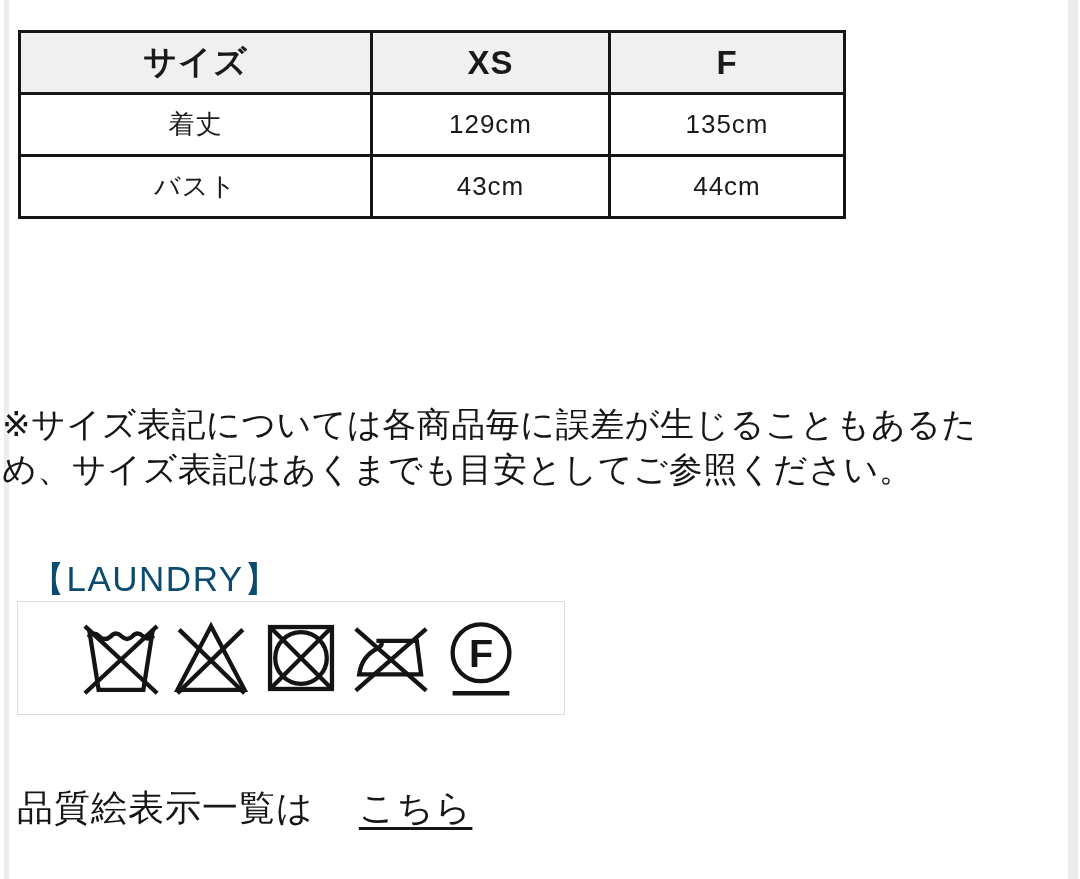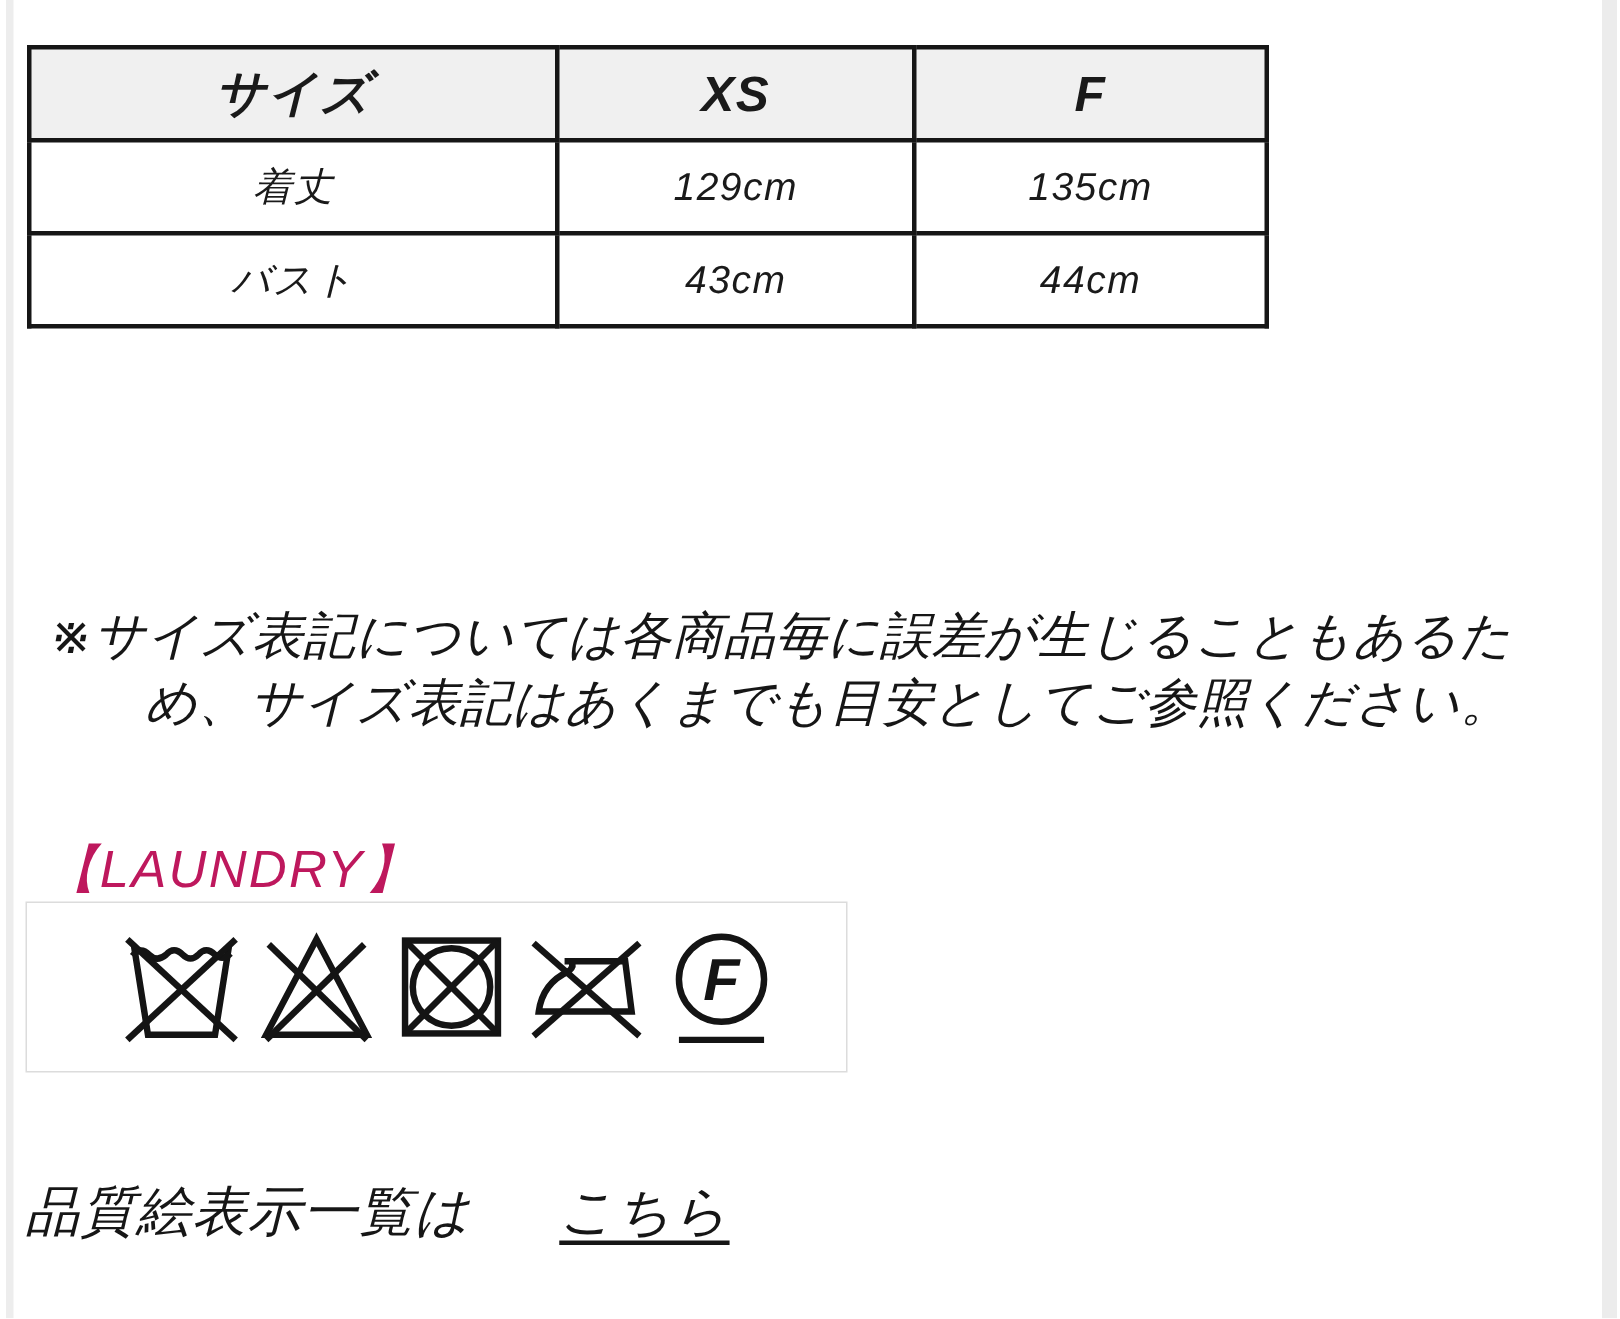--- a/index.html
+++ b/index.html
@@ -7,21 +7,20 @@
     padding: 0;
     background: #ffffff;
     font-family: "Liberation Sans", "DejaVu Sans", sans-serif;
   }
   .page {
     position: relative;
     width: 1080px;
     height: 879px;
     background: #ffffff;
     overflow: hidden;
-    font-style: italic;
   }
   .edge-strip-left {
     position: absolute;
     left: 4px; top: 0;
     width: 5px; height: 100%;
     background: #ededed;
   }
   .edge-strip-right {
     position: absolute;
     right: 2px; top: 0;
@@ -50,35 +49,34 @@
     background: #f0f0f0;
     font-weight: 700;
     font-size: 33px;
   }
   .col-label { width: 352px; }
   .col-xs    { width: 238px; }
   .col-f     { width: 235px; }
   
   .disclaimer {
     position: absolute;
-    left: 16px; top: 402px;
+    left: 2px; top: 402px;
     width: 992px;
     font-size: 34px;
     line-height: 1.32;
     color: #161616;
     letter-spacing: 0.5px;
-    text-align: right;
   }
   
   .laundry-title {
     position: absolute;
     left: 30px; top: 556px;
     font-size: 35px;
     letter-spacing: 1.5px;
-    color: #be185d;
+    color: #0c4a6e;
     font-weight: 400;
   }
   .laundry-box {
     position: absolute;
     left: 17px; top: 601px;
     width: 548px; height: 114px;
     border: 1px solid #dcdcdc;
     background: #ffffff;
     box-sizing: border-box;
     display: flex;
@@ -105,21 +103,21 @@
   
   .footer-line {
     position: absolute;
     left: 17px; top: 784px;
     font-size: 36px;
     color: #161616;
     letter-spacing: 1px;
   }
   .footer-link {
     display: inline-block;
-    margin-left: 59px;
+    margin-left: 45px;
     color: #161616;
     text-decoration: underline;
     text-decoration-thickness: 3px;
     text-underline-offset: 7px;
     cursor: pointer;
   }
 </style>
 </head>
 <body>
 

